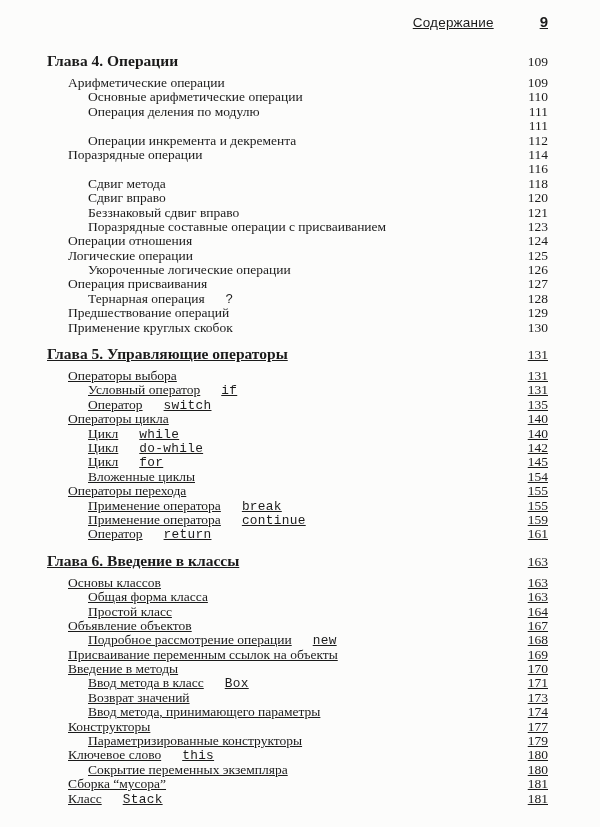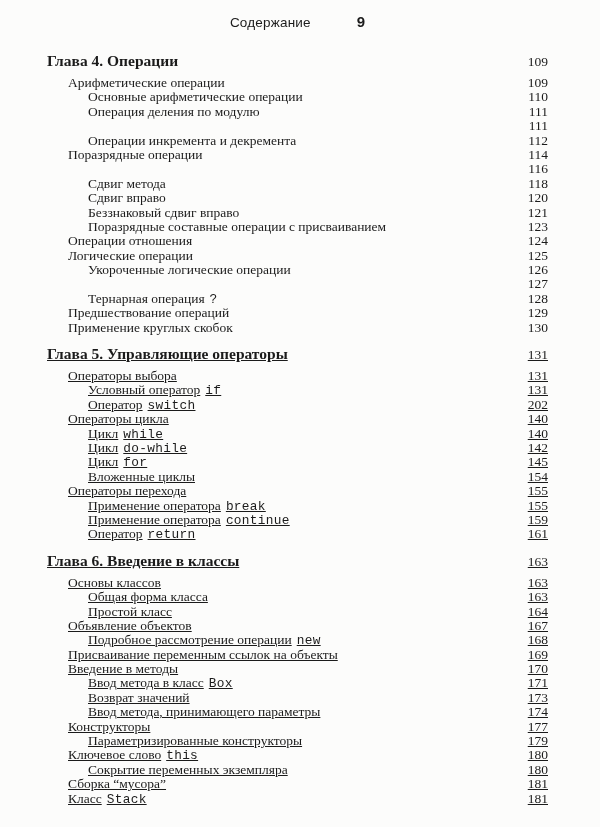--- a/index.html
+++ b/index.html
@@ -18,23 +18,24 @@
     overflow: hidden;
     box-sizing: border-box;
   }
   
   .page-header {
     position: absolute;
     top: 13px;
     left: 47px;
     right: 52px;
     display: flex;
-    justify-content: center;
+    justify-content: flex-end;
     align-items: baseline;
     line-height: 18px;
+    text-decoration: underline;
   }
   .running-head {
     font-family: "Liberation Sans", sans-serif;
     font-size: 13.5px;
     margin-right: 46px;
     letter-spacing: 0.2px;
   }
   .header-page-num {
     font-family: "Liberation Sans", sans-serif;
     font-size: 15px;
@@ -63,20 +64,21 @@
     font-weight: 400;
     font-size: 13.5px;
   }
   .entry-row {
     display: flex;
     align-items: baseline;
     font-size: 13.5px;
     line-height: 14.4px;
     height: 14.4px;
     white-space: nowrap;
+    gap: 16px;
   }
   .entry-row.lvl1 .entry-label { padding-left: 21px; }
   .entry-row.lvl2 .entry-label { padding-left: 41px; }
   .entry-code {
     font-family: "Liberation Mono", "DejaVu Sans Mono", monospace;
     font-size: 12.8px;
     margin-left: 5px;
     letter-spacing: 0.3px;
   }
   .fill { flex: 1 1 auto; }
@@ -160,20 +162,21 @@
           <span class="entry-label">Логические операции</span>
           <span class="fill"></span>
           <span class="entry-page">125</span>
         </div>
         <div class="entry-row lvl2">
           <span class="entry-label">Укороченные логические операции</span>
           <span class="fill"></span>
           <span class="entry-page">126</span>
         </div>
         <div class="entry-row lvl1">
+          <span class="entry-label">Операция присваивания</span>
           <span class="fill"></span>
           <span class="entry-page">127</span>
         </div>
         <div class="entry-row lvl2">
           <span class="entry-label">Тернарная операция</span>
           <span class="entry-code">?</span>
           <span class="fill"></span>
           <span class="entry-page">128</span>
         </div>
         <div class="entry-row lvl1">
@@ -201,21 +204,21 @@
         <div class="entry-row lvl2">
           <span class="entry-label">Условный оператор</span>
           <span class="entry-code">if</span>
           <span class="fill"></span>
           <span class="entry-page">131</span>
         </div>
         <div class="entry-row lvl2">
           <span class="entry-label">Оператор</span>
           <span class="entry-code">switch</span>
           <span class="fill"></span>
-          <span class="entry-page">202</span>
+          <span class="entry-page">135</span>
         </div>
         <div class="entry-row lvl1">
           <span class="entry-label">Операторы цикла</span>
           <span class="fill"></span>
           <span class="entry-page">140</span>
         </div>
         <div class="entry-row lvl2">
           <span class="entry-label">Цикл</span>
           <span class="entry-code">while</span>
           <span class="fill"></span>

